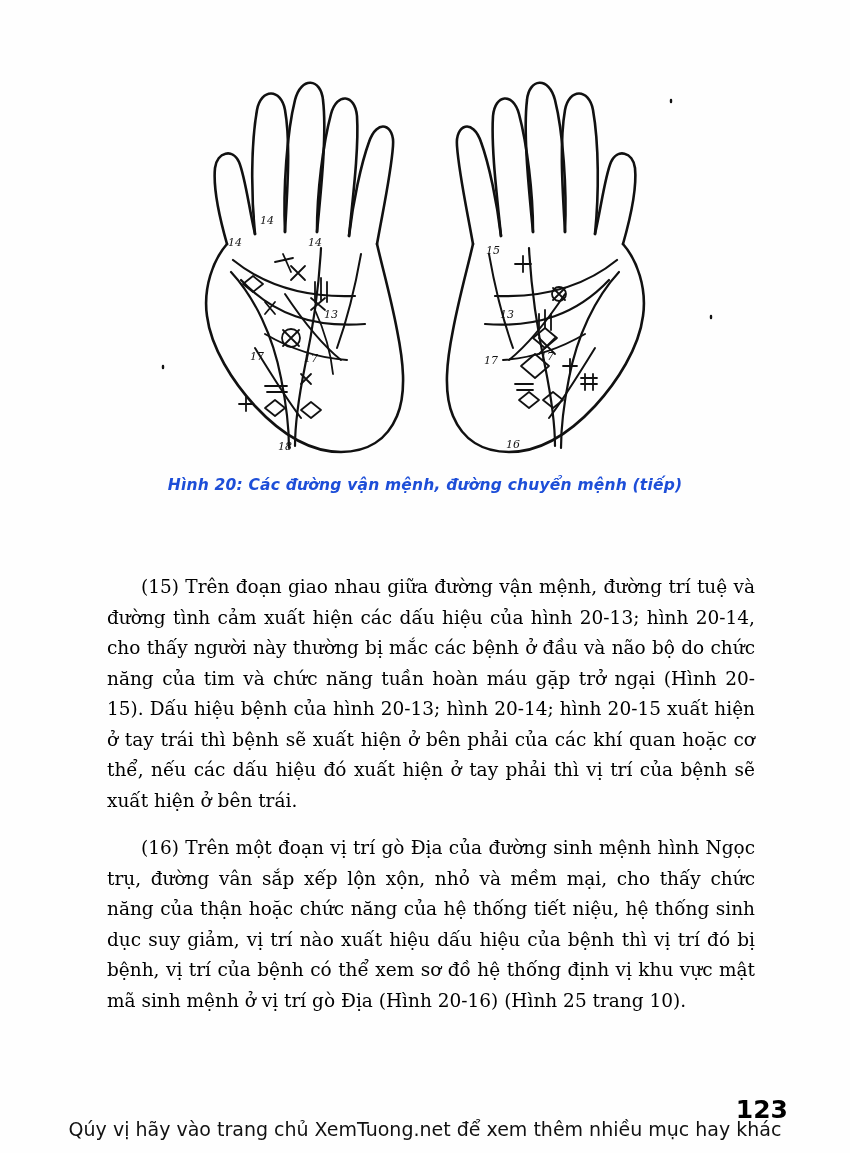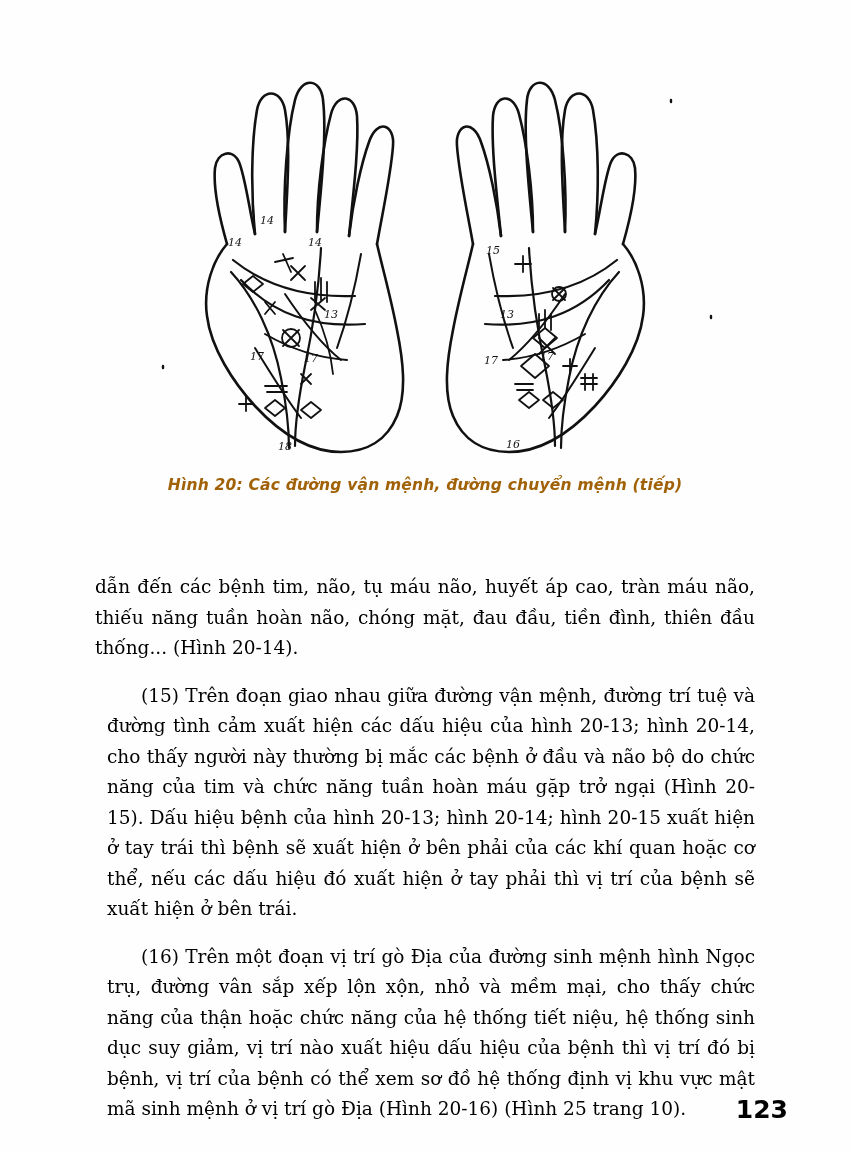--- a/index.html
+++ b/index.html
@@ -35,21 +35,21 @@
   .figure-svg {
     display: block;
   }
   .figure-caption {
     margin-top: 8px;
     font-family: "DejaVu Sans", "Liberation Sans", sans-serif;
     font-weight: bold;
     font-style: italic;
     font-size: 15.5px;
     letter-spacing: 0.2px;
-    color: #a16207;
+    color: #1d4ed8;
     text-align: center;
   }
 
   
   .watermark {
     position: absolute;
     left: 62px;
     top: 520px;
     width: 730px;
     text-align: center;
@@ -209,21 +209,21 @@
         <text class="fig-num" x="432" y="312">17</text>
         <text class="fig-num" x="398" y="400">16</text>
       </g>
     </svg>
 
     <div class="figure-caption">Hình 20: Các đường vận mệnh, đường chuyển mệnh (tiếp)</div>
   </div>
 
 
   <div class="body-text">
-    <p>dẫn đến các bệnh tim, não, tụ máu não, huyết áp cao, tràn máu não, thiếu năng tuần hoàn não, chóng mặt, đau đầu, tiền đình, thiên đầu thống... (Hình 20-14).</p>
     <p class="indent">(15) Trên đoạn giao nhau giữa đường vận mệnh, đường trí tuệ và đường tình cảm xuất hiện các dấu hiệu của hình 20-13; hình 20-14, cho thấy người này thường bị mắc các bệnh ở đầu và não bộ do chức năng của tim và chức năng tuần hoàn máu gặp trở ngại (Hình 20-15). Dấu hiệu bệnh của hình 20-13; hình 20-14; hình 20-15 xuất hiện ở tay trái thì bệnh sẽ xuất hiện ở bên phải của các khí quan hoặc cơ thể, nếu các dấu hiệu đó xuất hiện ở tay phải thì vị trí của bệnh sẽ xuất hiện ở bên trái.</p>
     <p class="indent">(16) Trên một đoạn vị trí gò Địa của đường sinh mệnh hình Ngọc trụ, đường vân sắp xếp lộn xộn, nhỏ và mềm mại, cho thấy chức năng của thận hoặc chức năng của hệ thống tiết niệu, hệ thống sinh dục suy giảm, vị trí nào xuất hiệu dấu hiệu của bệnh thì vị trí đó bị bệnh, vị trí của bệnh có thể xem sơ đồ hệ thống định vị khu vực mật mã sinh mệnh ở vị trí gò Địa (Hình 20-16) (Hình 25 trang 10).</p>
   </div>
 
   <div class="page-number">123</div>
 
+  <div class="footer-note">Qúy vị hãy vào trang chủ XemTuong.net để xem thêm nhiều mục hay khác</div>
 
 </div>
 
 </body></html>

